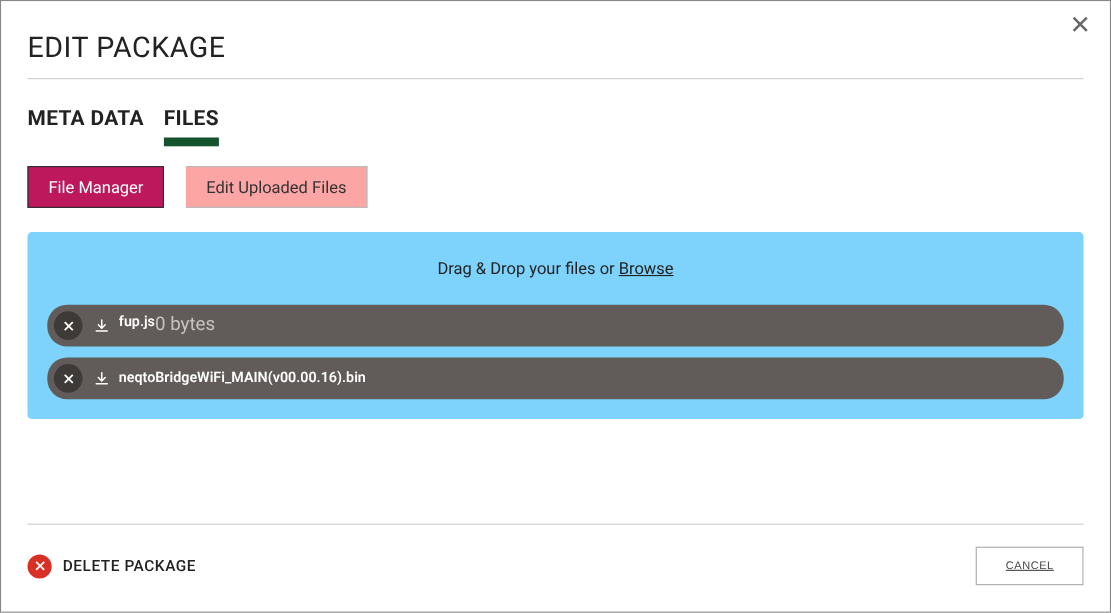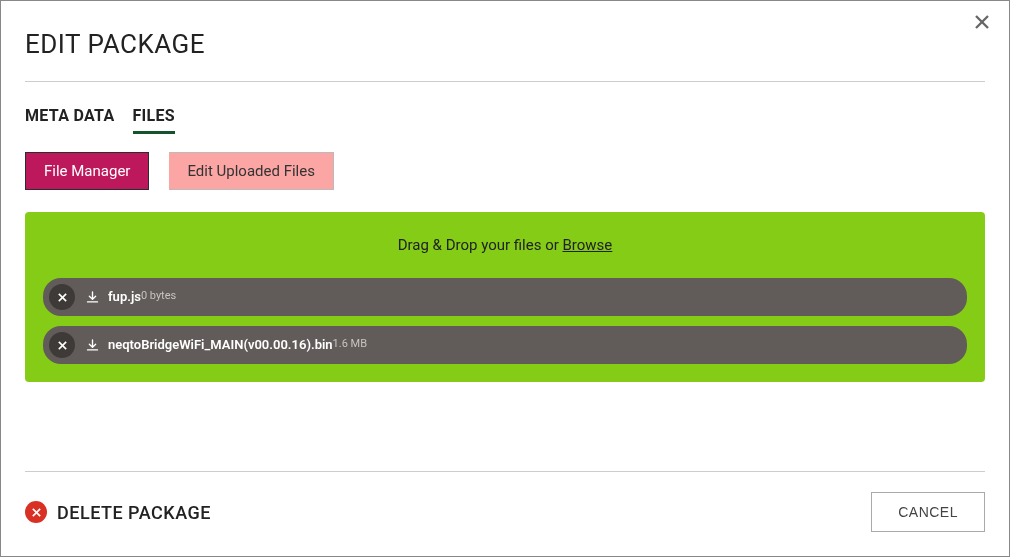--- a/index.html
+++ b/index.html
@@ -34,38 +34,38 @@
       height: 18px;
     }
     .header {
       padding: 28px 24px 10px 24px;
     }
     .title {
       font-size: 26px;
       font-weight: 400;
       color: #222;
       letter-spacing: 0.5px;
-      padding-bottom: 22px;
+      padding-bottom: 12px;
       border-bottom: 1px solid #ccc;
     }
     .tabs {
       display: flex;
       gap: 18px;
       padding: 14px 24px 0 24px;
     }
     .tab {
-      font-size: 16px;
+      font-size: 19px;
       font-weight: 700;
       color: #222;
       padding-bottom: 6px;
       cursor: pointer;
       letter-spacing: 0.3px;
     }
     .tab.active {
-      border-bottom: 3px solid #14532d;
+      border-bottom: 8px solid #14532d;
     }
     .subtabs {
       display: flex;
       padding: 18px 24px 0 24px;
     }
     .subtab {
       padding: 9px 18px;
       font-size: 15px;
       cursor: pointer;
       border: 1px solid #bbb;
@@ -79,21 +79,21 @@
       background: #fca5a5;
       color: #333;
       border-left: none;
       margin-left: 20px;
     }
     .content {
       flex: 1;
       padding: 22px 24px 0 24px;
     }
     .dropzone {
-      background: #84cc16;
+      background: #7dd3fc;
       border-radius: 4px;
       padding: 24px 18px 18px 18px;
     }
     .drop-text {
       text-align: center;
       font-size: 15px;
       color: #222;
       margin-bottom: 24px;
     }
     .drop-text .browse {
@@ -144,21 +144,21 @@
       display: flex;
       line-height: 1.15;
     }
     .file-name {
       color: #fff;
       font-size: 13px;
       font-weight: 600;
     }
     .file-size {
       color: #c7c3c0;
-      font-size: 11px;
+      font-size: 17px;
     }
     .footer {
       border-top: 1px solid #ccc;
       margin: 30px 24px 0 24px;
       padding: 20px 0 24px 0;
       display: flex;
       align-items: center;
       justify-content: space-between;
     }
     .delete-pkg {
@@ -175,36 +175,37 @@
       display: flex;
       align-items: center;
       justify-content: center;
     }
     .delete-icon svg {
       width: 11px;
       height: 11px;
       stroke: #fff;
     }
     .delete-text {
-      font-size: 18px;
+      font-size: 14px;
       font-weight: 500;
       letter-spacing: 0.5px;
       color: #222;
     }
     .footer-buttons {
       display: flex;
       gap: 14px;
     }
     .btn {
       padding: 11px 26px;
-      font-size: 14px;
+      font-size: 10px;
       font-weight: 500;
       letter-spacing: 0.5px;
       cursor: pointer;
       border: none;
+      text-decoration: underline;
     }
     .btn-cancel {
       background: #fff;
       color: #444;
       border: 1px solid #aaa;
     }
     .btn-save {
       background: #1a1a1a;
       color: #fff;
     }
@@ -266,21 +267,20 @@
             <line x1="20" y1="4" x2="4" y2="20" stroke-width="3.5"></line>
           </svg>
         </div>
         <div class="dl-icon">
           <svg viewBox="0 0 24 24">
             <path d="M12 3 L12 14 M7 10 L12 15 L17 10 M4 19 L20 19" stroke-width="2.2" stroke-linecap="round" stroke-linejoin="round"></path>
           </svg>
         </div>
         <div class="file-info">
           <span class="file-name">neqtoBridgeWiFi_MAIN(v00.00.16).bin</span>
-          <span class="file-size">1.6 MB</span>
         </div>
       </div>
 
     </div>
   </div>
 
   <div class="footer">
     <div class="delete-pkg">
       <div class="delete-icon">
         <svg viewBox="0 0 24 24">

